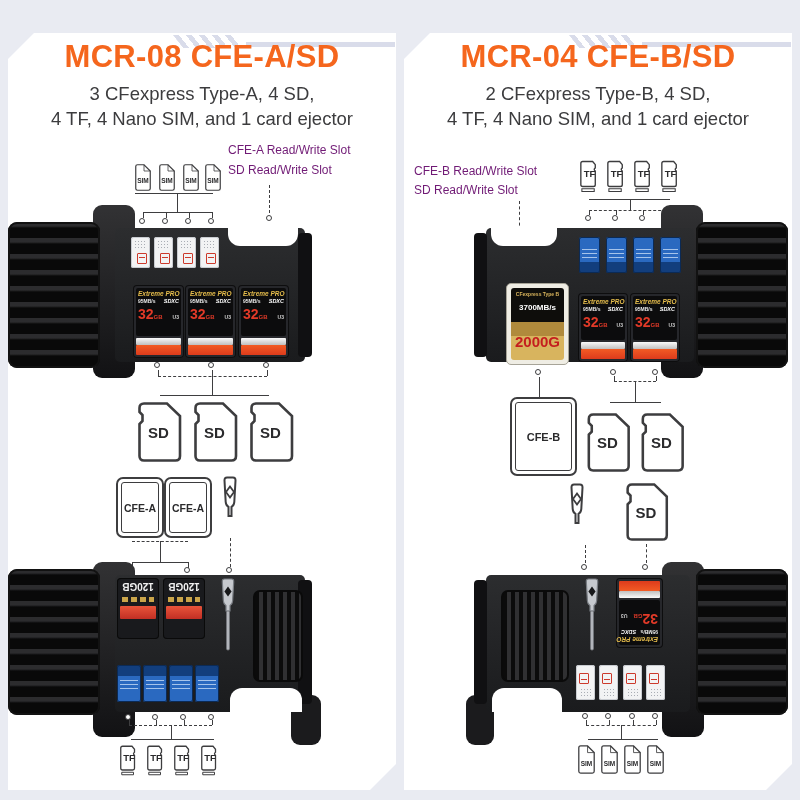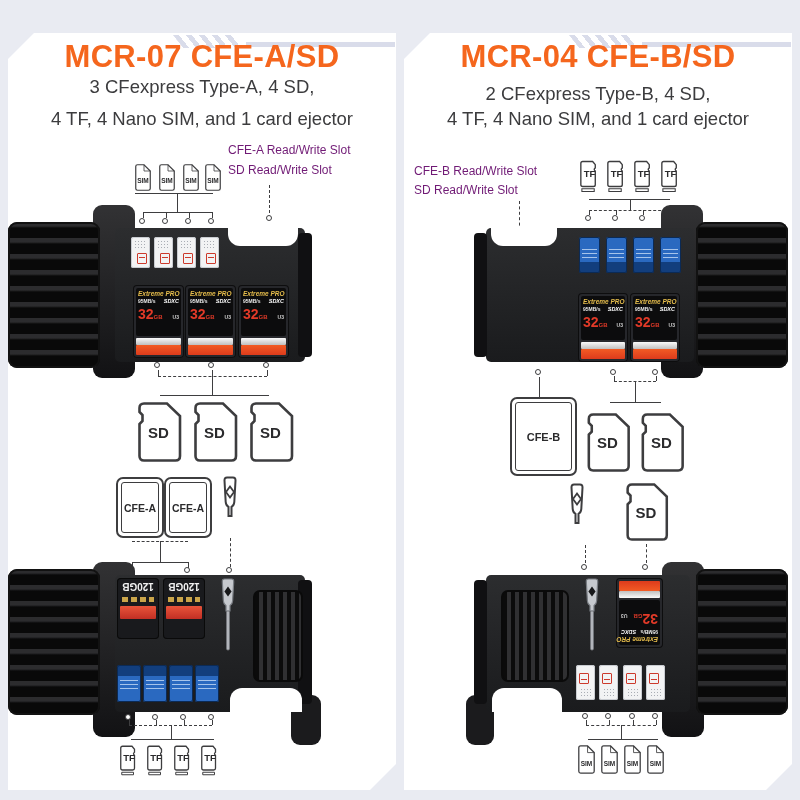--- a/index.html
+++ b/index.html
@@ -75,22 +75,22 @@
   .lhd{height:0;border-top:1.6px dashed #3e3e40}
   .lvd{width:0;border-left:1.6px dashed #3e3e40}
   .dot{position:absolute;width:4px;height:4px;border:1.6px solid #3e3e40;border-radius:50%;background:#fff}
 </style>
 </head>
 <body>
 
 <div class="panel" id="pL">
   <div class="decorS" style="left:170px"></div>
   <div class="decorB" style="left:238px;width:149px"></div>
-  <div class="title">MCR-07 CFE-A/SD</div>
-  <div class="sub" style="top:43px">3 CFexpress Type-A, 4 SD,</div>
+  <div class="title">MCR-08 CFE-A/SD</div>
+  <div class="sub" style="top:50px">3 CFexpress Type-A, 4 SD,</div>
   <div class="sub" style="top:75px">4 TF, 4 Nano SIM, and 1 card ejector</div>
   <div class="anno" style="left:220px;top:110px">CFE-A Read/Write Slot</div>
   <div class="anno" style="left:220px;top:130px">SD Read/Write Slot</div>
 
   <div class="oicon" style="left:127px;top:131px;width:16px;height:27px">
     <svg viewBox="0 0 32 54">
         <path d="M5 1.5 H18 L30.5 14 V49 q0 3.5 -3.5 3.5 H5 q-3.5 0 -3.5 -3.5 V5 q0 -3.5 3.5 -3.5 Z" fill="#fff" stroke="#3d3d3f" stroke-width="2.4"></path>
         <path d="M18 1.5 V14 H30.5" fill="none" stroke="#3d3d3f" stroke-width="1.6"></path>
       </svg>
     <span class="simL">SIM</span>
@@ -392,20 +392,27 @@
     </div>
   <div class="tfb flip" style="left:202px;top:204px;width:21px;height:36px">
       <i></i>
     </div>
   <div class="tfb flip" style="left:229px;top:204px;width:21px;height:36px">
       <i></i>
     </div>
   <div class="tfb flip" style="left:256px;top:204px;width:21px;height:36px">
       <i></i>
     </div>
+  <div class="cfb" style="left:102px;top:250px;width:61px;height:80px">
+    <div class="cfbi">
+        <div class="cfbT1">CFexpress Type B</div>
+      <div class="cfbT2">3700MB/s</div>
+      <div class="cfbT3">2000G</div>
+      </div>
+    </div>
   <div class="sdcard" style="left:174px;top:260px;width:50px;height:69px">
     <div class="sdl">
         <div class="sdb1">Extreme PRO</div>
       <div class="sdrow">
           <span class="sds">95MB/s</span>
           <span class="sdx">SDXC</span>
         </div>
       <div class="sdrow">
           <span><span class="sdcap">32</span><span class="sdgb">GB</span></span>
           <span class="sdu">U3</span>

